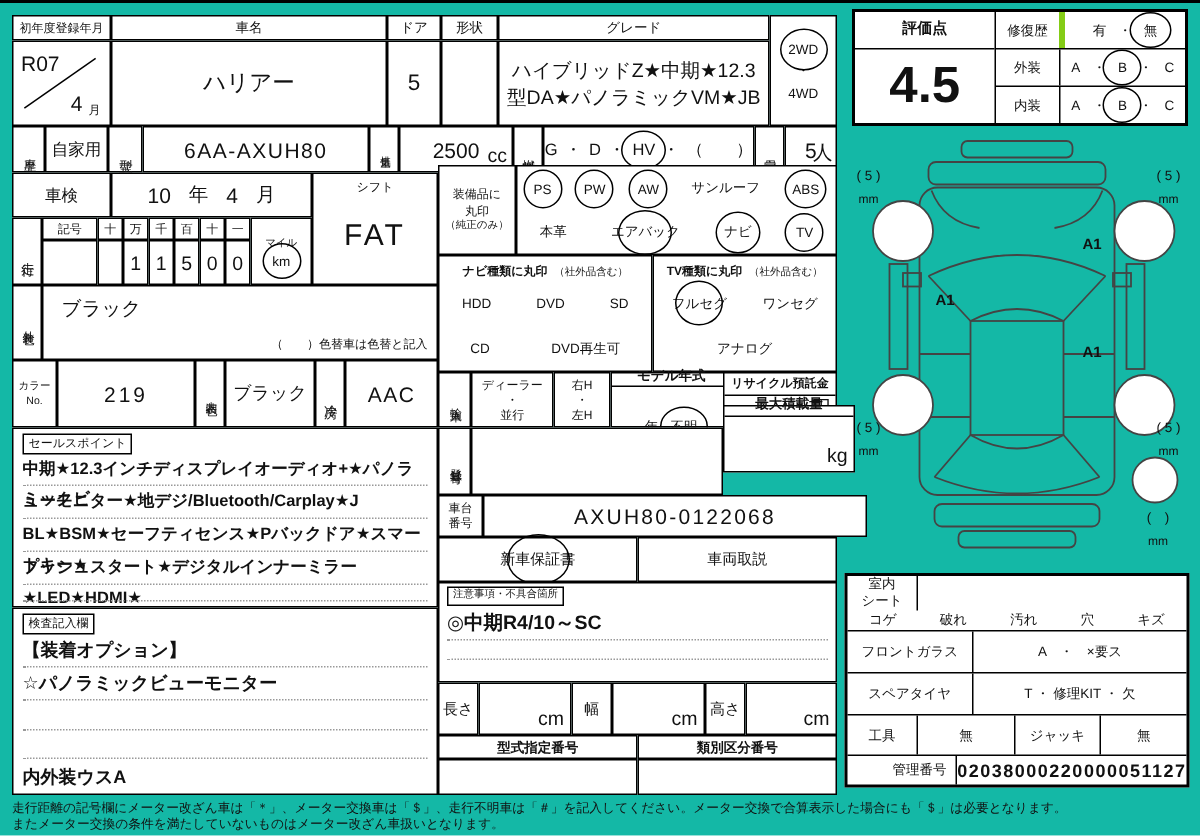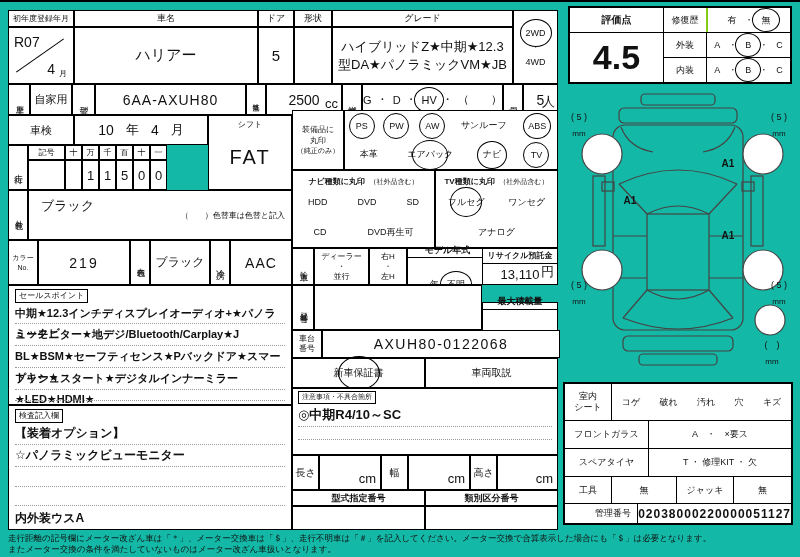--- a/index.html
+++ b/index.html
@@ -100,25 +100,29 @@
   <div class="c f8" style="left:116px;top:145px;width:17px;height:15px;">百</div>
   <div class="c f8" style="left:133px;top:145px;width:17px;height:15px;">十</div>
   <div class="c f8" style="left:150px;top:145px;width:17px;height:15px;">一</div>
   <div class="c" style="left:28px;top:160px;width:37px;height:30px;"></div>
   <div class="c f13" style="left:65px;top:160px;width:17px;height:30px;"></div>
   <div class="c f13" style="left:82px;top:160px;width:17px;height:30px;">1</div>
   <div class="c f13" style="left:99px;top:160px;width:17px;height:30px;">1</div>
   <div class="c f13" style="left:116px;top:160px;width:17px;height:30px;">5</div>
   <div class="c f13" style="left:133px;top:160px;width:17px;height:30px;">0</div>
   <div class="c f13" style="left:150px;top:160px;width:17px;height:30px;">0</div>
+  <div class="c col" style="left:167px;top:145px;width:41px;height:45px;gap:2px;">
+    <span class="f7">マイル</span>
+    <span class="ring f9" style="--rw:24px;--rh:22px;">km</span>
+  </div>
 
   <div class="c v f8" style="left:8px;top:190px;width:20px;height:50px;">外装色</div>
   <div class="c tl" style="left:28px;top:190px;width:264px;height:50px;">
     <span class="f13" style="margin:6px 0 0 12px;">ブラック</span>
-    <span class="f8" style="position:absolute;right:6px;bottom:18px;">（　　）色替車は色替と記入</span>
+    <span class="f8" style="position:absolute;right:6px;bottom:4px;">（　　）色替車は色替と記入</span>
   </div>
 
   <div class="c col f7" style="left:8px;top:240px;width:30px;height:45px;line-height:1.3;">
     <span>カラー</span>
     <span>No.</span>
   </div>
   <div class="c f14" style="left:38px;top:240px;width:92px;height:45px;letter-spacing:2px;">219</div>
   <div class="c v f8" style="left:130px;top:240px;width:20px;height:45px;">内装色</div>
   <div class="c f12" style="left:150px;top:240px;width:60px;height:45px;">ブラック</div>
   <div class="c v f9" style="left:210px;top:240px;width:20px;height:45px;">冷房</div>
@@ -214,31 +218,31 @@
     <div class="nb f8 b" style="width:100%;height:14px;line-height:14px;border-bottom:1px solid #000;">リサイクル預託金</div>
     <div class="nb f13" style="display:flex;width:100%;flex:1;align-items:center;justify-content:center;">
       <span>13,110</span>
       <span class="unit" style="position:absolute;right:286px;bottom:276px;"></span>
     </div>
     <span class="unit" style="position:absolute;right:3px;bottom:3px;">円</span>
   </div>
 
   <div class="c v f8" style="left:292px;top:285px;width:22px;height:45px;">登録番号</div>
   <div class="c" style="left:314px;top:285px;width:168px;height:45px;"></div>
-  <div class="c col" style="left:482px;top:302px;width:76px;height:45px;gap:46px;">
+  <div class="c col" style="left:482px;top:270px;width:88px;height:45px;gap:46px;">
     <div class="nb f9 b" style="width:100%;height:15px;line-height:15px;border-bottom:1px solid #000;">最大積載量</div>
     <div class="nb" style="flex:1;width:100%;"></div>
     <span class="unit" style="position:absolute;right:4px;bottom:3px;">kg</span>
   </div>
 
   <div class="c col f8" style="left:292px;top:330px;width:30px;height:28px;line-height:1.3;">
     <span>車台</span>
     <span>番号</span>
   </div>
-  <div class="c f14" style="left:322px;top:330px;width:238px;height:28px;letter-spacing:1.5px;">AXUH80-0122068</div>
+  <div class="c f14" style="left:322px;top:330px;width:256px;height:28px;letter-spacing:1.5px;">AXUH80-0122068</div>
 
   <div class="c f10" style="left:292px;top:358px;width:133px;height:30px;">
     <span class="ring" style="--rw:40px;--rh:32px;">新車保証書</span>
   </div>
   <div class="c f10" style="left:425px;top:358px;width:133px;height:30px;">車両取説</div>
 
   <div class="c tl col" style="left:292px;top:388px;width:266px;height:67px;padding:2px 5px;">
     <span class="tab f7">注意事項・不具合箇所</span>
     <div class="nb dotline f13 b" style="width:100%;height:22px;line-height:22px;">◎中期R4/10～SC</div>
     <div class="nb dotline" style="width:100%;height:18px;"></div>
@@ -263,21 +267,21 @@
   <div class="c" style="left:292px;top:506px;width:133px;height:24px;"></div>
   <div class="c" style="left:425px;top:506px;width:133px;height:24px;"></div>
 
   <div class="nb" style="position:absolute;left:568px;top:6px;width:224px;height:78px;border:2px solid #000;display:flex;background:#fff;box-sizing:border-box;">
     <div class="nb col" style="width:93px;border-right:1.5px solid #000;display:flex;flex-direction:column;">
       <div class="nb f10 b" style="height:24px;line-height:24px;text-align:center;border-bottom:1.5px solid #000;">評価点</div>
       <div class="nb b" style="flex:1;display:flex;align-items:center;justify-content:center;font-size:34px;">4.5</div>
     </div>
     <div class="nb" style="flex:1;display:flex;flex-direction:column;">
       <div class="nb f9" style="flex:1;display:flex;align-items:center;border-bottom:1.5px solid #000;">
-        <span style="width:42px;text-align:center;border-right:2px solid #84cc16;align-self:stretch;display:flex;align-items:center;justify-content:center;">修復歴</span>
+        <span style="width:42px;text-align:center;border-right:4px solid #84cc16;align-self:stretch;display:flex;align-items:center;justify-content:center;">修復歴</span>
         <span style="flex:1;display:flex;align-items:center;justify-content:center;gap:8px;">
           <span>有</span>
           <span>・</span>
           <span class="ring" style="--rw:26px;--rh:22px;">無</span>
         </span>
       </div>
       <div class="nb f9" style="flex:1;display:flex;align-items:center;border-bottom:1.5px solid #000;">
         <span style="width:42px;text-align:center;border-right:1px solid #000;align-self:stretch;display:flex;align-items:center;justify-content:center;">外装</span>
         <span style="flex:1;display:flex;align-items:center;justify-content:center;gap:8px;">
           <span>A</span>
@@ -353,21 +357,21 @@
     <span class="dg f10 b" style="left:154px;top:74px;width:22px;">A1</span>
     <span class="dg f10 b" style="left:56px;top:111px;width:22px;">A1</span>
     <span class="dg f10 b" style="left:154px;top:146px;width:22px;">A1</span>
     <div class="dg" style="left:192px;top:256px;width:34px;">
       <span class="f9" style="display:block;">(　)</span>
       <span class="f8">mm</span>
     </div>
   </div>
 
   <div class="nb" style="position:absolute;left:563px;top:382px;width:230px;height:143px;border:2px solid #000;box-sizing:border-box;display:flex;flex-direction:column;background:#fff;">
-    <div class="nb f9" style="height:36px;display:flex;border-bottom:1.5px solid #000;">
+    <div class="nb f9" style="height:36px;display:flex;border-bottom:1.5px solid #000;flex-direction:column;">
       <span class="col" style="width:46px;border-right:1px solid #000;display:flex;flex-direction:column;align-items:center;justify-content:center;line-height:1.25;">
         <span>室内</span>
         <span>シート</span>
       </span>
       <span style="flex:1;display:flex;align-items:center;justify-content:space-around;">
         <span>コゲ</span>
         <span>破れ</span>
         <span>汚れ</span>
         <span>穴</span>
         <span>キズ</span>

